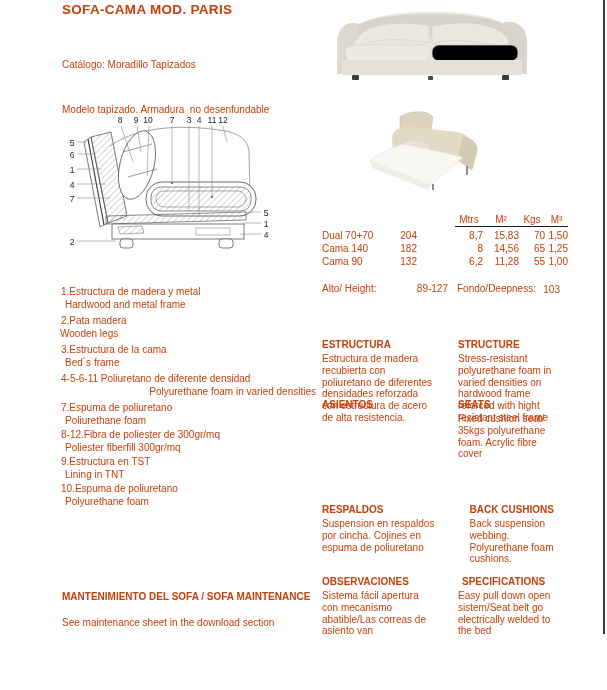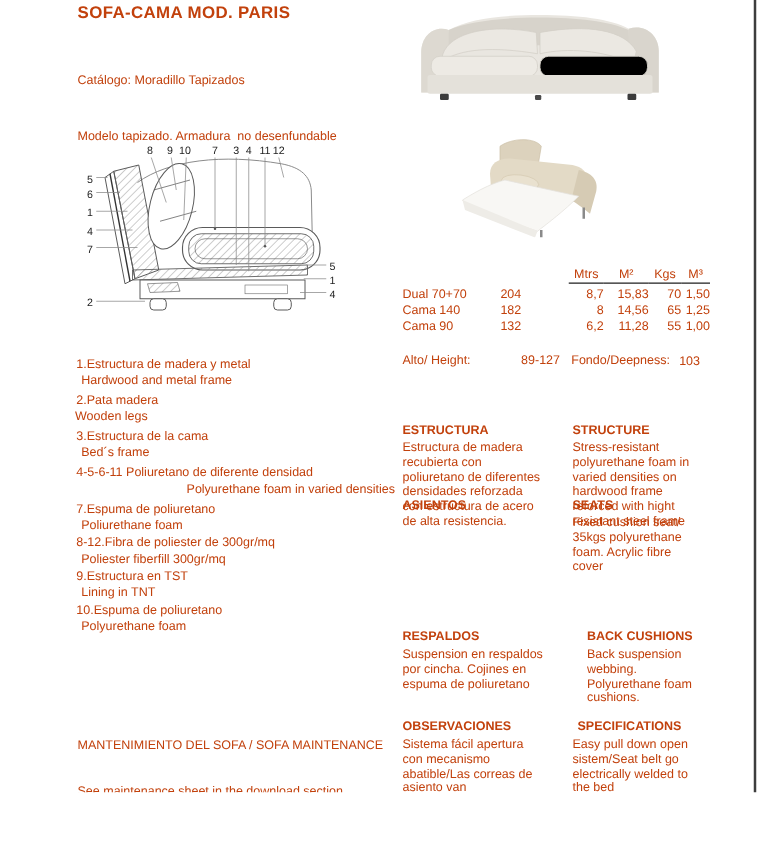--- a/index.html
+++ b/index.html
@@ -37,21 +37,21 @@
   .legend .li{margin-bottom:3px;}
   .legend .li.tight{margin-bottom:1px;}
   .legend .ln{font-size:10px;line-height:13px;}
   .legend .es{padding-left:3px;}
   .legend .en{padding-left:7px;}
   .legend .en.big-indent{padding-left:31px;text-align:right;}
   .legend .en.no-indent{padding-left:2px;}
 
   
   .maint{left:62px;top:591px;width:300px;}
-  .maint-heading{font-size:10px;font-weight:normal;margin-bottom:25px;}
+  .maint-heading{font-size:10px;font-weight:bold;margin-bottom:14px;}
   .maint-line{font-size:10px;line-height:13.5px;}
 
   svg{display:block;}
 </style>
 </head>
 <body>
 
 <div class="page">
 
   <div class="page-edge"></div>

